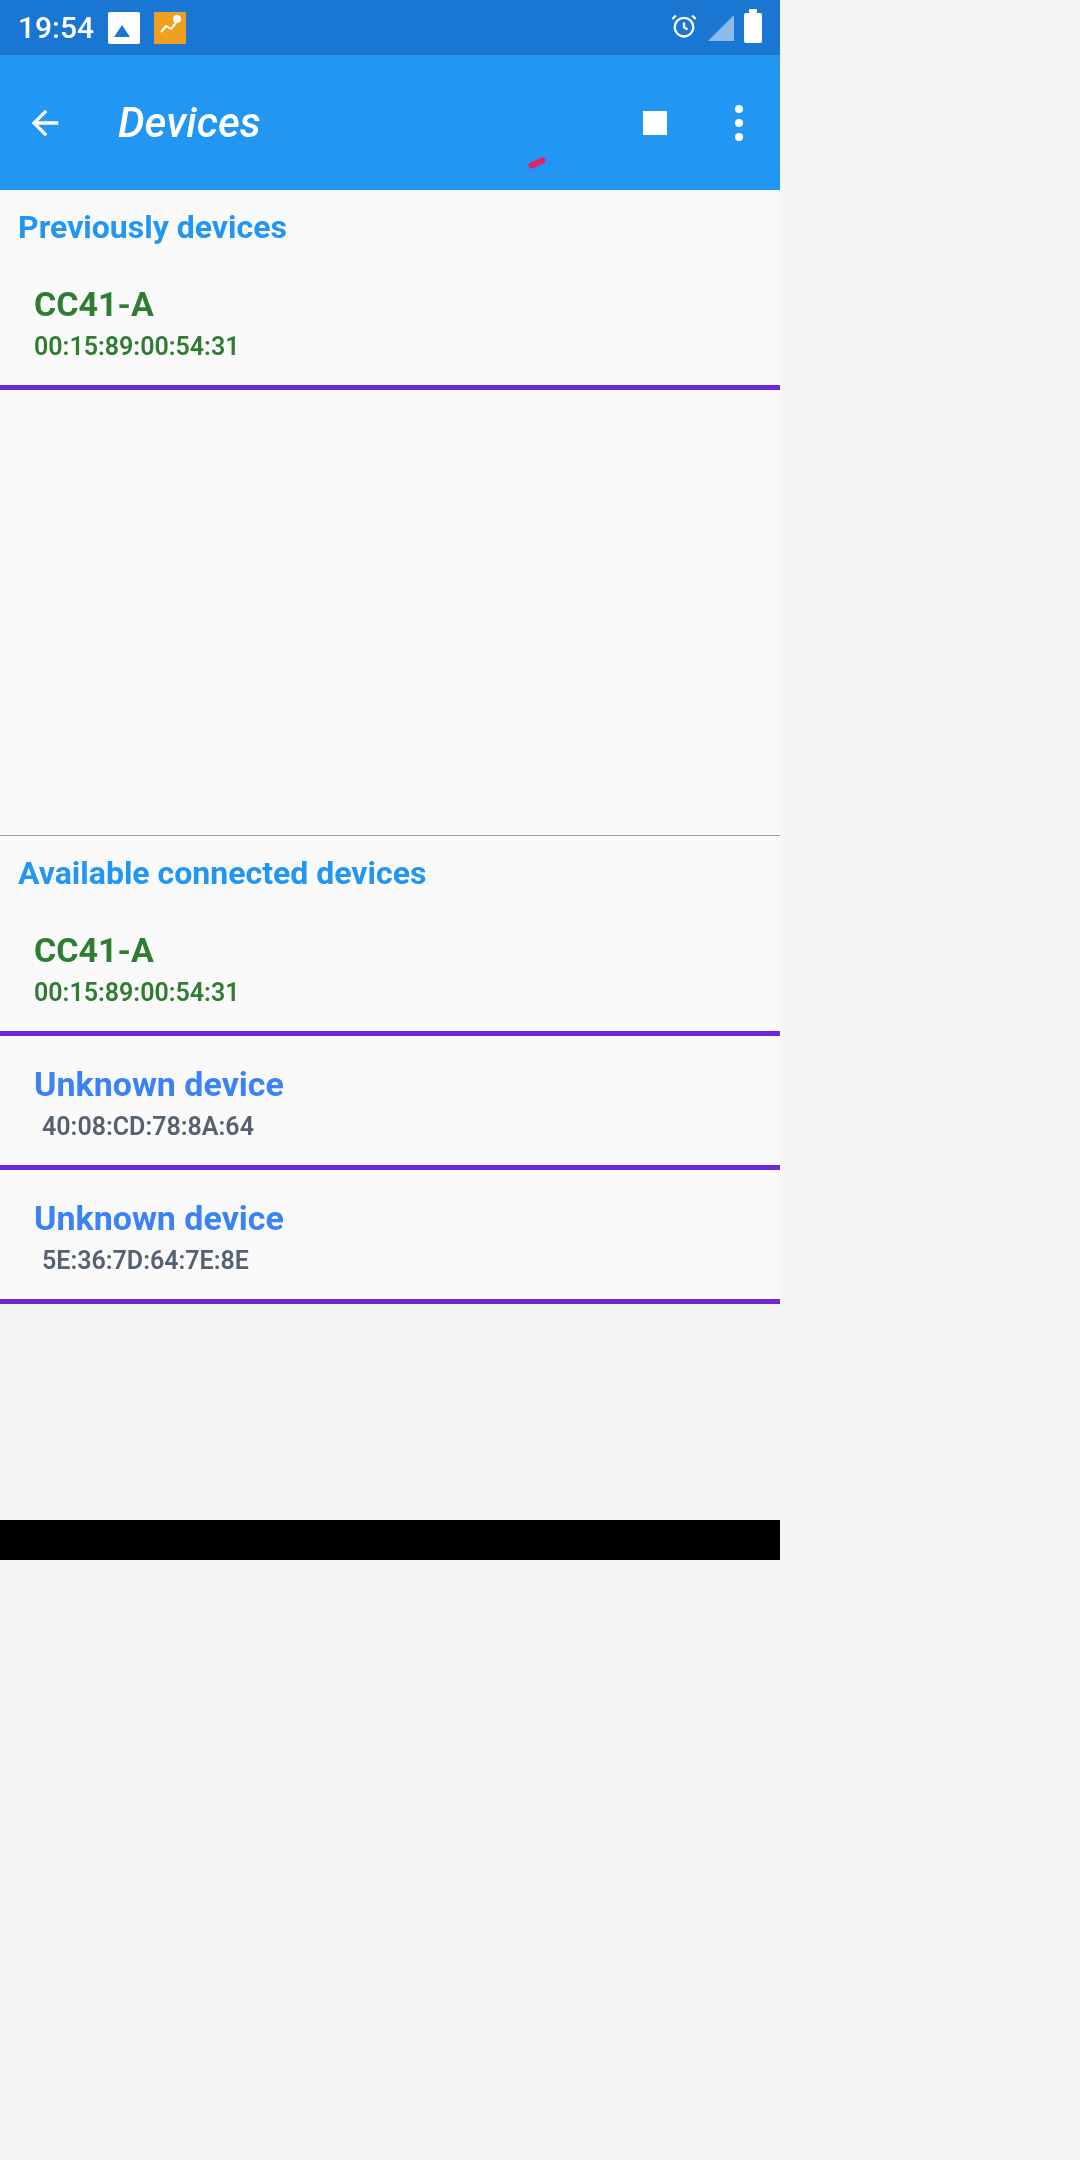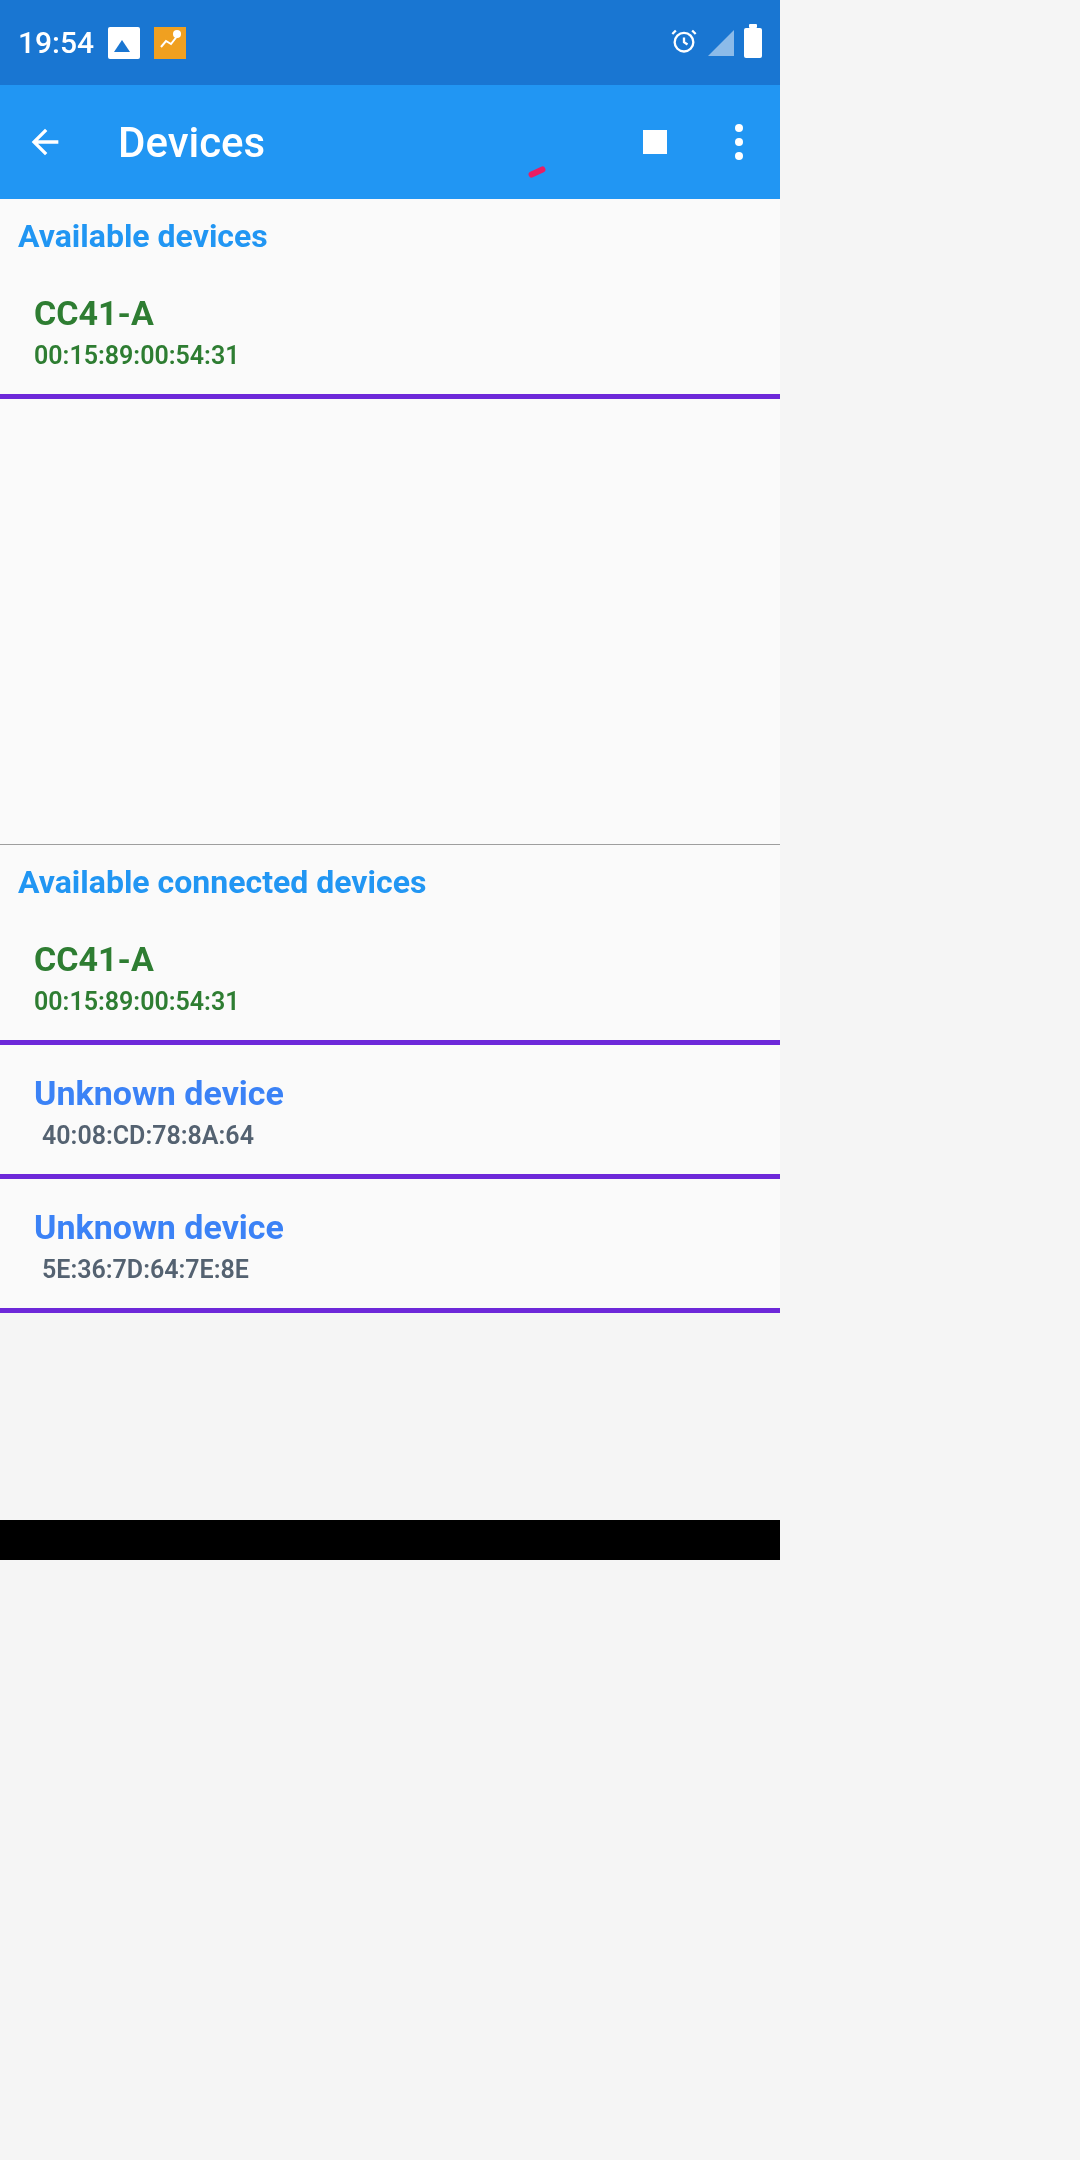--- a/index.html
+++ b/index.html
@@ -9,21 +9,21 @@
     }
     body {
       width: 780px;
       height: 1560px;
       font-family: Roboto, Arial, sans-serif;
       background: #f5f5f5;
       position: relative;
       overflow: hidden;
     }
     .status-bar {
-      height: 85px;
+      height: 55px;
       background: #1976d2;
       display: flex;
       justify-content: space-between;
       padding: 0 18px;
       color: white;
     }
     .status-left {
       display: flex;
       align-items: center;
       gap: 14px;
@@ -89,26 +89,27 @@
       content: '';
       position: absolute;
       top: -4px;
       left: 5px;
       width: 8px;
       height: 4px;
       background: white;
       border-radius: 1px;
     }
     .app-bar {
-      height: 114px;
+      height: 135px;
       background: #2196f3;
       display: flex;
       align-items: center;
       padding: 0 20px;
       position: relative;
+      font-style: italic;
     }
     .back-button {
       width: 50px;
       height: 50px;
       display: flex;
       align-items: center;
       justify-content: center;
       cursor: pointer;
     }
     .app-title {
@@ -252,21 +253,21 @@
     <div class="stop-square"></div>
   </div>
   <div class="more-button">
     <div class="dot"></div>
     <div class="dot"></div>
     <div class="dot"></div>
   </div>
 </div>
 
 <div class="content">
-  <div class="section-header">Available devices</div>
+  <div class="section-header">Previously devices</div>
 
   <div class="device-item">
     <div class="device-name green">CC41-A</div>
     <div class="device-address green">00:15:89:00:54:31</div>
   </div>
 
   <div class="section-gap"></div>
 
   <div class="section-header">Available connected devices</div>
 

